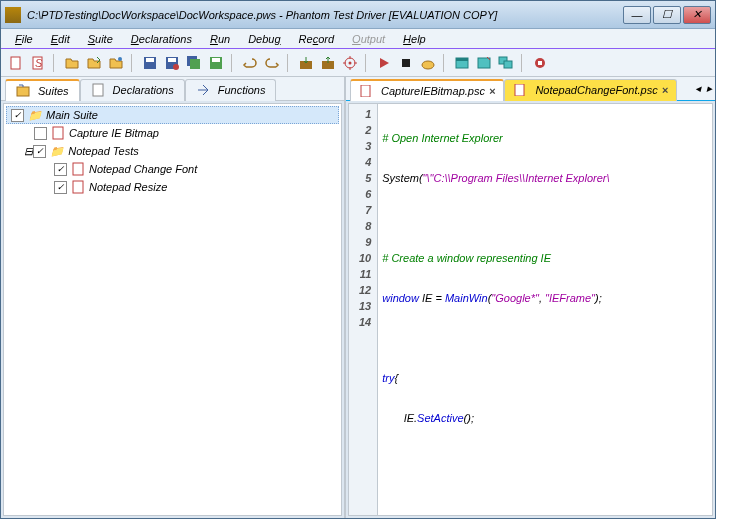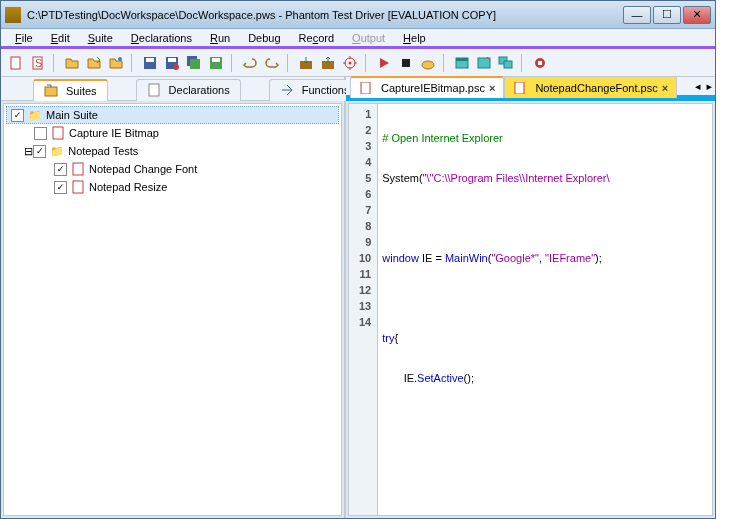--- a/index.html
+++ b/index.html
@@ -1,44 +1,44 @@
 <!DOCTYPE html>
 <html><head>
 <meta charset="utf-8">
 <style>
 * { margin: 0; padding: 0; box-sizing: border-box; font-family: Tahoma, sans-serif; font-size: 11px; }
 body { background: #fff; width: 732px; height: 519px; overflow: hidden; }
-.window { width: 716px; height: 519px; border: 1px solid #4a6b8a; display: flex; flex-direction: column; }
+.window { width: 716px; height: 519px; border: 1px solid #4a6b8a; display: flex; flex-direction: column; font-style: italic; }
 .titlebar { height: 28px; background: linear-gradient(to bottom, #d7e5f3, #aec9e3); display: flex; align-items: center; padding: 0 4px; border-bottom: 1px solid #8ba8c4; }
 .titlebar .icon { width: 16px; height: 16px; background: linear-gradient(#b8860b,#8b6914); margin-right: 6px; }
 .titlebar .title { flex: 1; color: #000; }
 .winbtns { display: flex; gap: 2px; }
 .winbtn { width: 28px; height: 18px; border: 1px solid #5a7a9a; background: linear-gradient(#e8f0f8,#c8d8e8); border-radius: 2px; display: flex; align-items: center; justify-content: center; cursor: pointer; }
 .winbtn.close { background: linear-gradient(#e8a0a0,#d05050); }
-.menubar { height: 20px; background: #edf3f9; display: flex; align-items: center; padding: 0 6px; gap: 2px; border-bottom: 3px solid #8b5cf6; }
+.menubar { height: 20px; background: #edf3f9; display: flex; align-items: center; padding: 0 6px; gap: 2px; border-bottom: 1px solid #8b5cf6; }
 .menuitem { padding: 2px 8px; cursor: pointer; }
 .menuitem u { text-decoration: underline; }
 .menuitem.disabled { color: #999; }
 .toolbar { height: 28px; background: #edf3f9; display: flex; align-items: center; padding: 2px 6px; gap: 4px; border-bottom: 1px solid #c0c8d0; }
 .tbtn { width: 18px; height: 18px; cursor: pointer; display: flex; align-items: center; justify-content: center; }
 .tbtn svg { width: 16px; height: 16px; }
 .tsep { width: 4px; height: 18px; border-left: 1px solid #bbb; margin: 0 2px; }
 .mainarea { flex: 1; display: flex; flex-direction: column; background: #dce6f0; }
 .upper { flex: 1; display: flex; min-height: 0; }
 .leftpanel { width: 345px; display: flex; flex-direction: column; border-right: 2px solid #c0c8d0; }
 .lefttabs { height: 24px; background: #edf3f9; display: flex; align-items: center; border-bottom: 1px solid #c0c8d0; padding-left: 4px; }
-.lefttab { height: 22px; padding: 0 10px; display: flex; align-items: center; gap: 4px; border: 1px solid #c0c8d0; border-bottom: none; background: #edf3f9; cursor: pointer; border-radius: 3px 3px 0 0; margin-top: 2px; margin-left: 28px; }
+.lefttab { height: 22px; padding: 0 10px; display: flex; align-items: center; gap: 4px; border: 1px solid #c0c8d0; border-bottom: none; background: #edf3f9; cursor: pointer; border-radius: 3px 3px 0 0; margin-top: 2px; }
 .lefttab.active { background: #fff; border-top: 2px solid #f0a030; }
 .tree { flex: 1; background: #fff; border: 1px solid #c0c8d0; margin: 2px; overflow: auto; padding: 2px; min-height: 110px; }
 .treerow { display: flex; align-items: center; height: 18px; padding-left: 2px; }
 .treerow.sel { background: #d5e8fa; border: 1px dotted #7aa5d6; }
 .chk { width: 13px; height: 13px; border: 1px solid #888; margin-right: 4px; background: #fff; display: flex; align-items: center; justify-content: center; font-size: 9px; }
 .ticon { width: 14px; height: 14px; margin-right: 4px; display: inline-flex; align-items: center; justify-content: center; }
 .rightpanel { flex: 1; display: flex; flex-direction: column; }
-.codetabs { height: 24px; background: #edf3f9; display: flex; align-items: center; border-bottom: 6px solid #0ea5e9; padding-left: 4px; }
+.codetabs { height: 24px; background: #edf3f9; display: flex; align-items: center; border-bottom: 1px solid #0ea5e9; padding-left: 4px; }
 .codetab { height: 22px; padding: 0 8px; display: flex; align-items: center; gap: 4px; border: 1px solid #c0c8d0; border-bottom: none; background: #fde047; cursor: pointer; border-radius: 3px 3px 0 0; margin-top: 2px; }
 .codetab.active { background: #fff; border-top: 2px solid #f0a030; }
 .tabx { font-weight: bold; color: #444; cursor: pointer; }
 .codearea { flex: 1; display: flex; background: #fff; border: 1px solid #c0c8d0; margin: 2px; overflow: auto; font-family: 'Courier New', monospace; font-size: 12px; }
 .gutter { background: #eef3f8; border-right: 1px solid #c0c8d0; padding: 2px 6px 2px 10px; text-align: right; color: #555; }
 .gutter div { height: 16px; line-height: 16px; font-weight: bold; }
 .codelines { padding: 2px 4px; white-space: pre; }
 .codelines div { height: 16px; line-height: 16px; }
 .c-comment { color: #008000; }
 .c-kw { color: #0000d0; }
@@ -307,20 +307,21 @@
               <div>10</div>
               <div>11</div>
               <div>12</div>
               <div>13</div>
               <div>14</div>
           </div>
           <div class="codelines">
             <div><span class="c-comment"># Open Internet Explorer</span></div>
             <div><span>System(</span><span class="c-str">"\"C:\\Program Files\\Internet Explorer\</span></div>
             <div></div>
+            <div><span class="c-comment"># Create a window representing IE</span></div>
             <div><span class="c-kw">window</span><span> IE = </span><span class="c-kw">MainWin</span><span>(</span><span class="c-str">"Google*"</span><span>, </span><span class="c-str">"IEFrame"</span><span>);</span></div>
             <div></div>
             <div><span class="c-kw">try</span><span>{</span></div>
             <div><span>       IE.</span><span class="c-kw">SetActive</span><span>();</span></div>
             
             
             
           </div>
         </div>
       </div>

